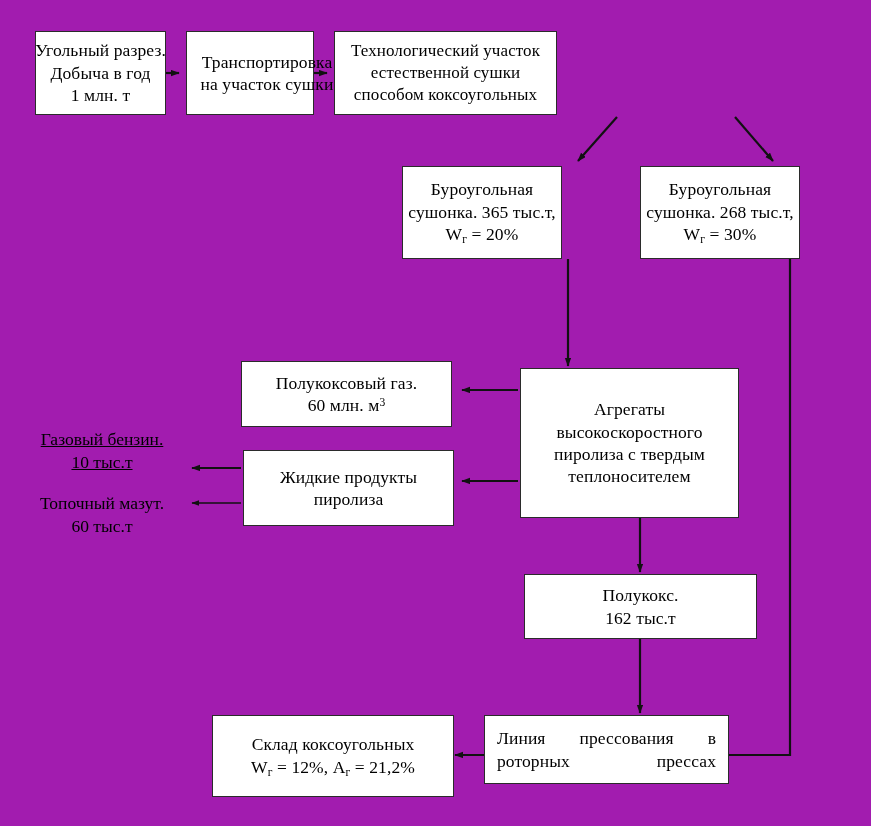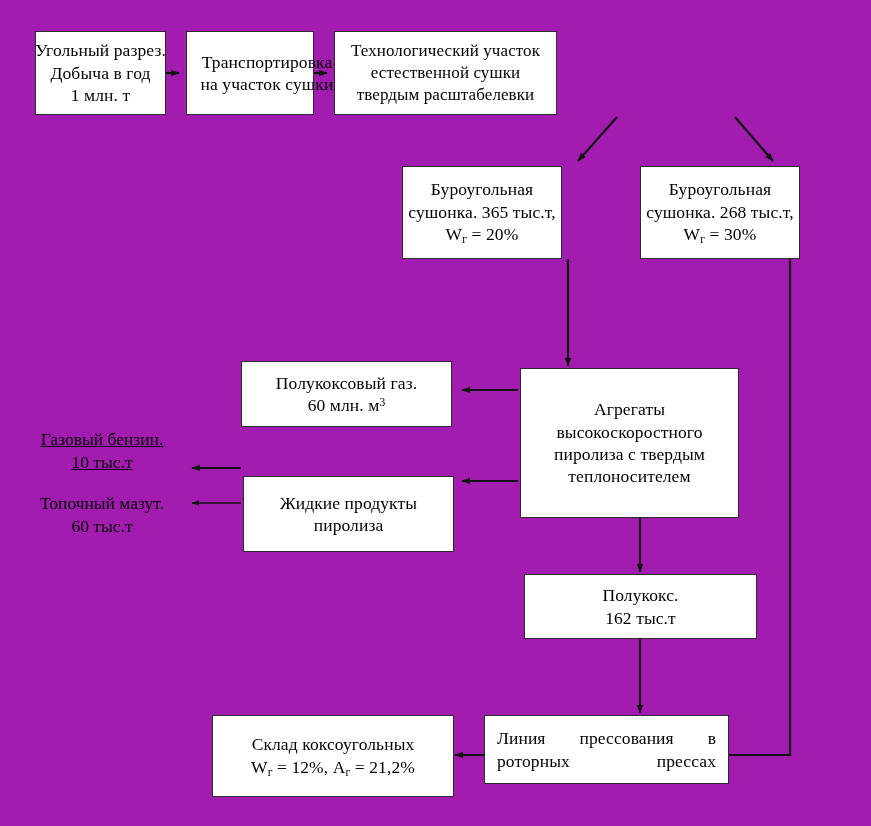--- a/index.html
+++ b/index.html
@@ -107,21 +107,21 @@
   </div>
 
   <div class="node" style="left:186px; top:31px; width:128px; height:84px;padding-left:40px;">
     <span class="ln">Транспортировка</span>
     <span class="ln">на участок сушки</span>
   </div>
 
   <div class="node" style="left:334px; top:31px; width:223px; height:84px; font-size:17px;">
     <span class="ln">Технологический участок</span>
     <span class="ln">естественной сушки</span>
-    <span class="ln">твердым расштабелевки</span>
+    <span class="ln">способом коксоугольных</span>
   </div>
 
   <div class="node" style="left:402px; top:166px; width:160px; height:93px;">
     <span class="ln">Буроугольная</span>
     <span class="ln">сушонка. 365 тыс.т,</span>
     <span class="ln"><span>W</span><sub>г</sub><span> = 20%</span></span>
   </div>
 
   <div class="node" style="left:640px; top:166px; width:160px; height:93px;">
     <span class="ln">Буроугольная</span>
@@ -134,21 +134,21 @@
     <span class="ln"><span>60 млн. м</span><sup>3</sup></span>
   </div>
 
   <div class="node" style="left:520px; top:368px; width:219px; height:150px;">
     <span class="ln">Агрегаты</span>
     <span class="ln">высокоскоростного</span>
     <span class="ln">пиролиза с твердым</span>
     <span class="ln">теплоносителем</span>
   </div>
 
-  <div class="node" style="left:243px; top:476px; width:211px; height:76px;">
+  <div class="node" style="left:243px; top:450px; width:211px; height:76px;">
     <span class="ln">Жидкие продукты</span>
     <span class="ln">пиролиза</span>
   </div>
 
   <div class="label underlined" style="left:22px; top:428px; width:160px;">
     <span class="ln">Газовый бензин.</span>
     <span class="ln">10 тыс.т</span>
   </div>
 
   <div class="label" style="left:22px; top:492px; width:160px;">

